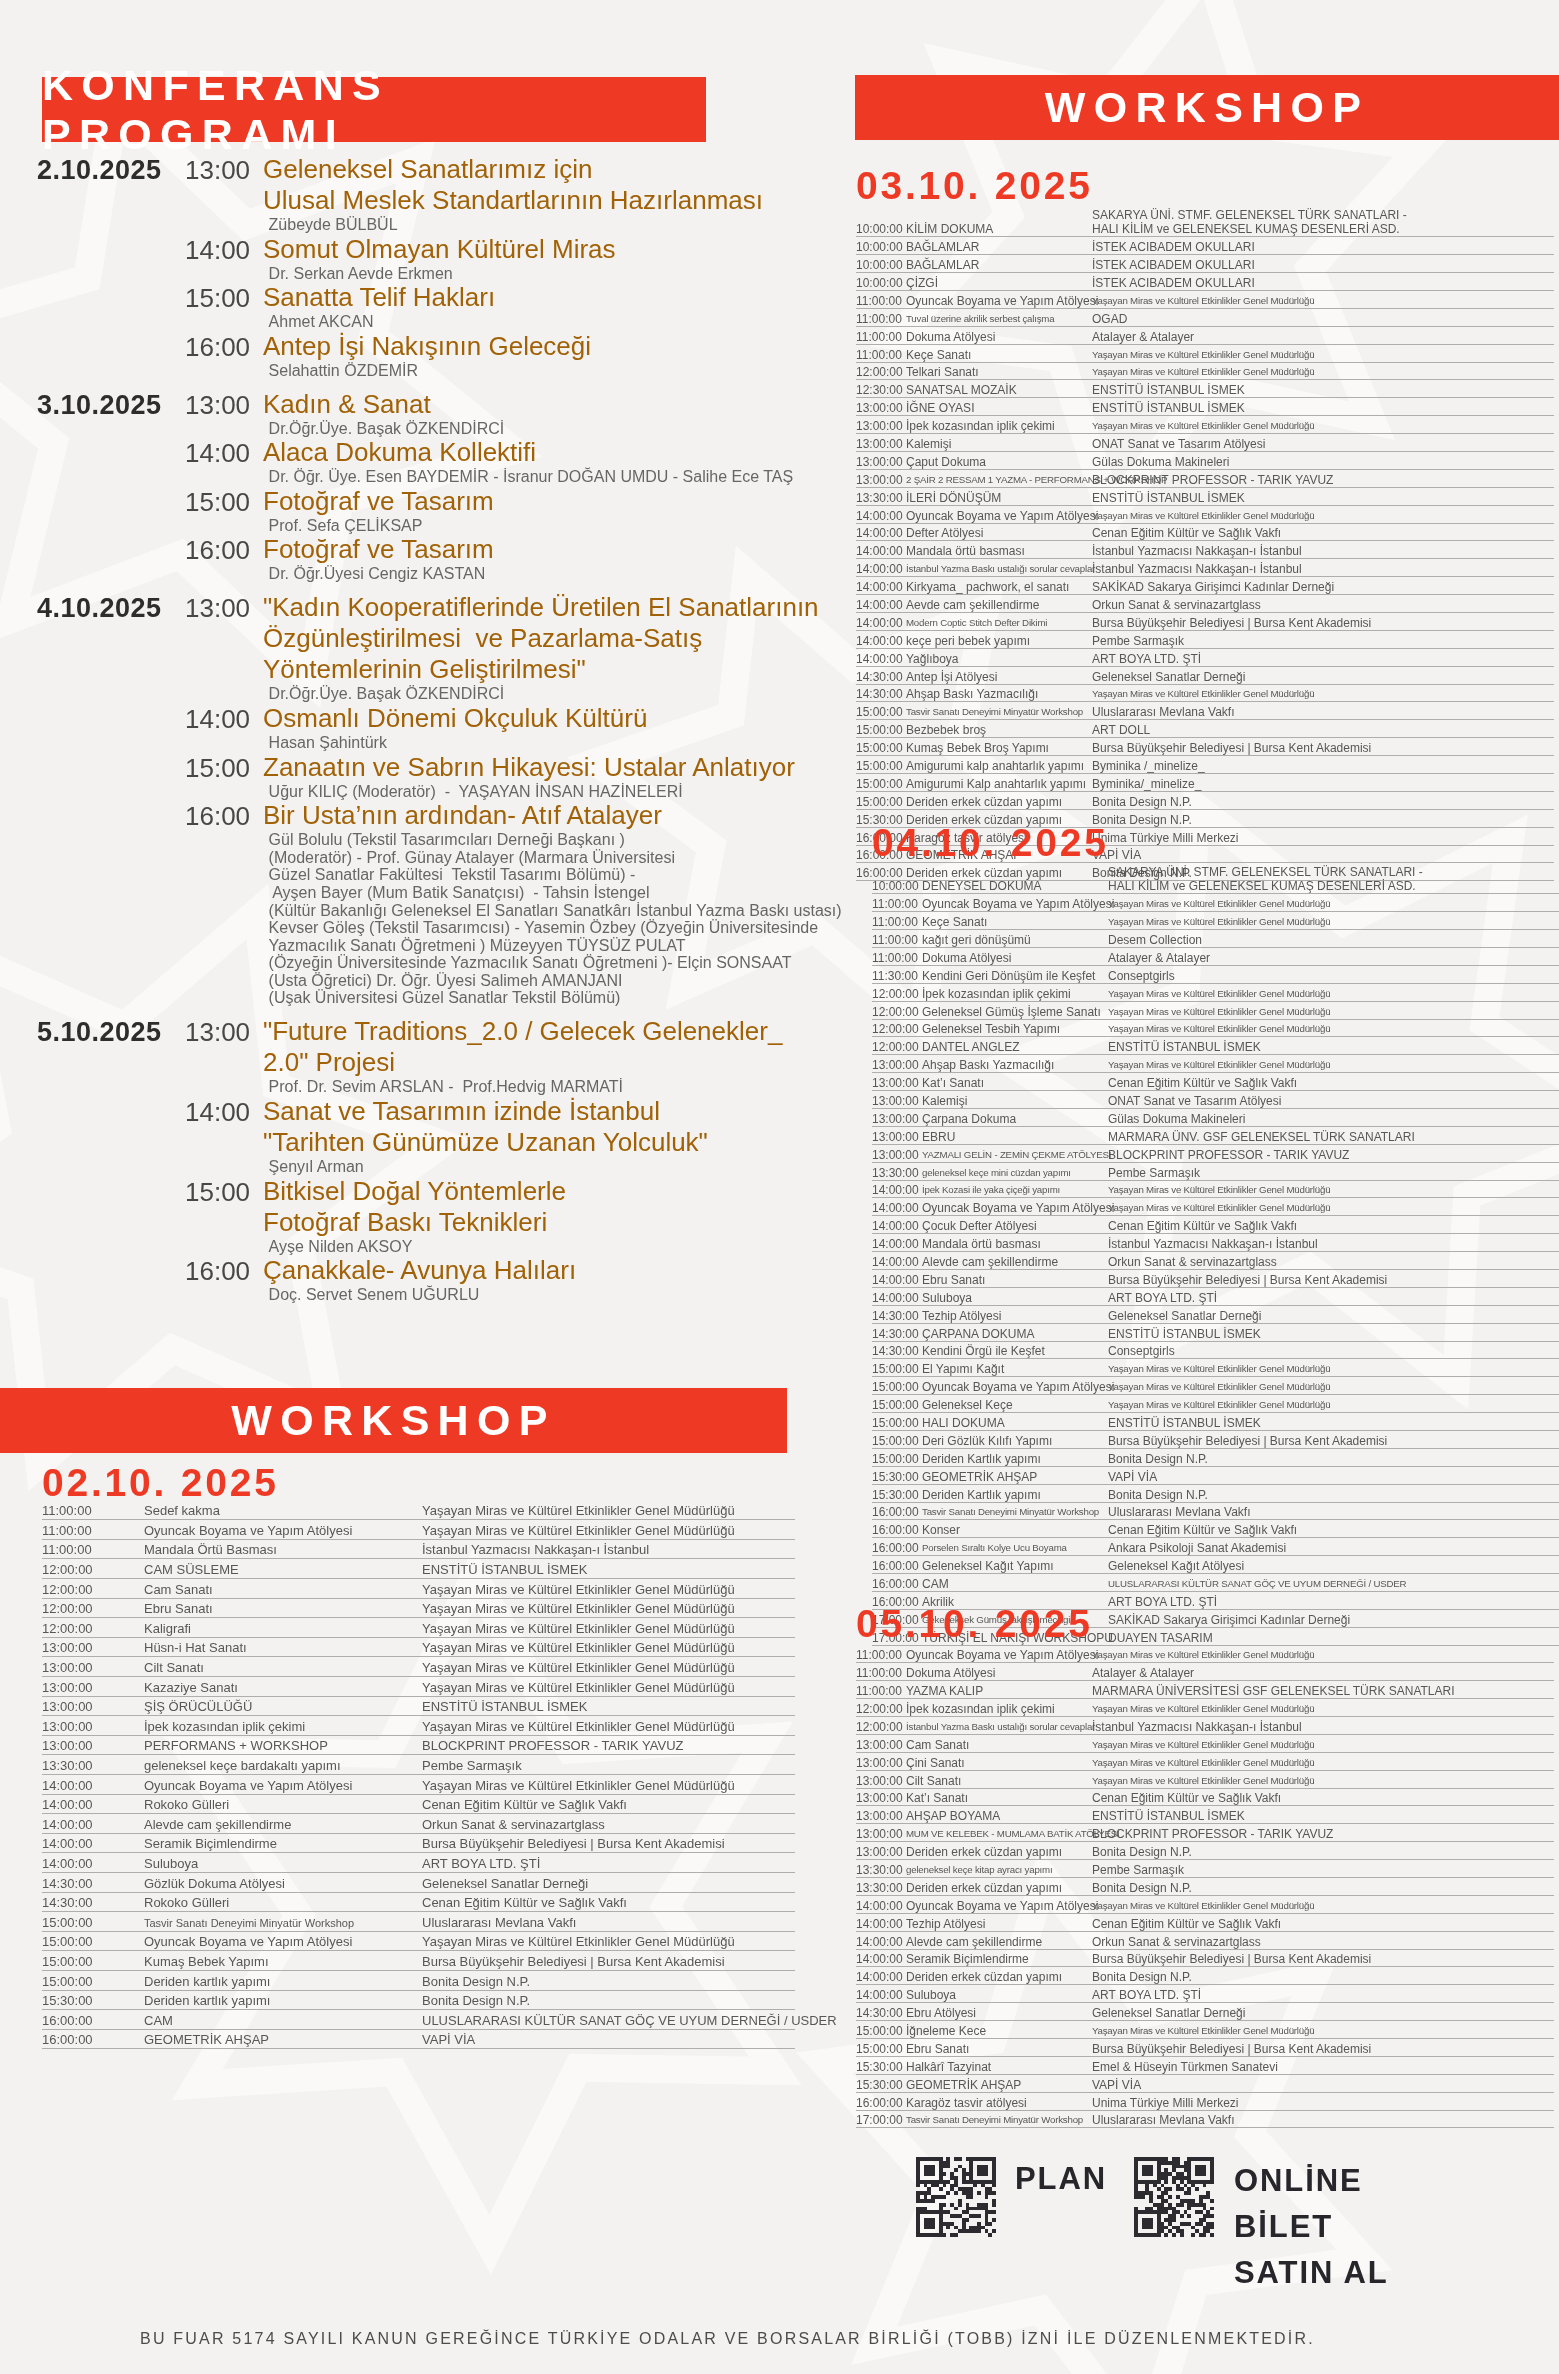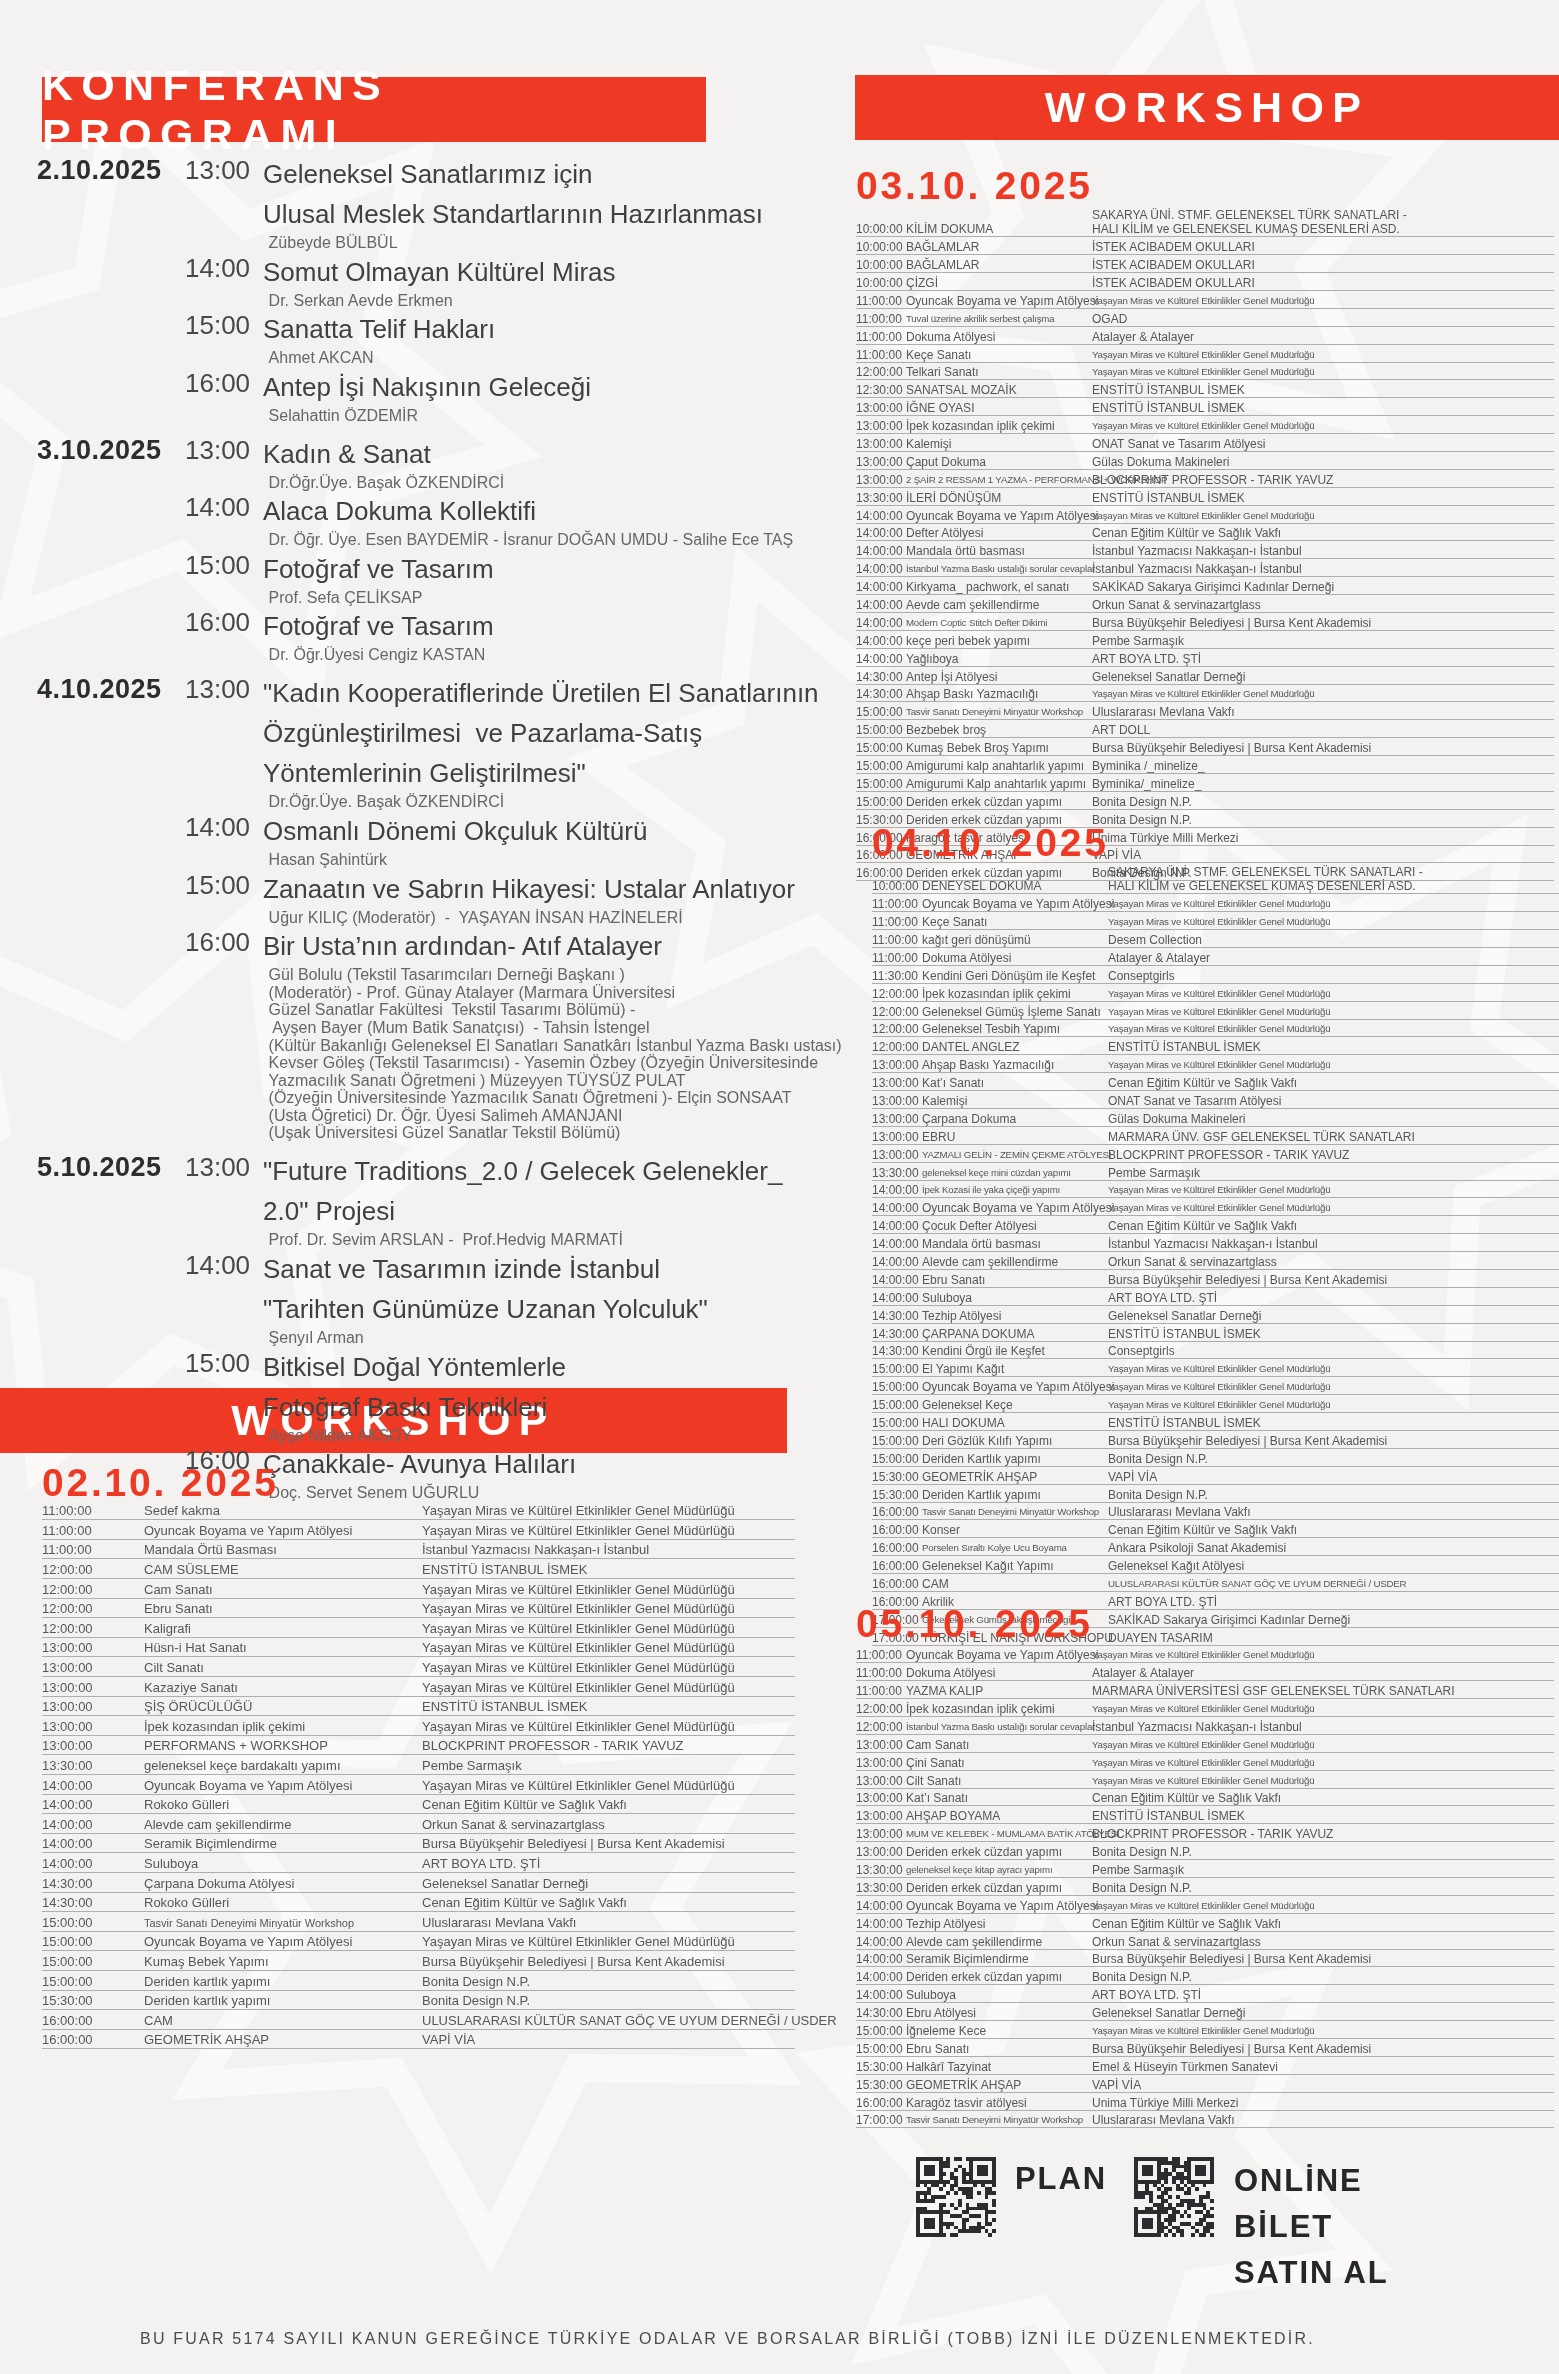--- a/index.html
+++ b/index.html
@@ -21,21 +21,21 @@
   #bar-workshop-left{left:0;top:1388px;width:787px;height:65px;}
   #bar-workshop-right{left:855px;top:75px;width:704px;height:65px;}
 
   
   #conference{position:absolute;left:37px;top:154px;width:798px;z-index:1;}
   .conf-day{margin-bottom:9.3px;}
   .conf-session{display:grid;grid-template-columns:148px 78px 1fr;}
   .conf-date{font-weight:bold;font-size:27px;color:#2d2d2d;letter-spacing:0.5px;line-height:32px;}
   .conf-time{font-size:26px;color:#474747;line-height:32px;}
   .conf-main{min-width:0;}
-  .conf-title{font-size:26px;color:#404040;line-height:40px;white-space:pre;}
+  .conf-title{font-size:26px;color:#a16207;line-height:31px;white-space:pre;}
   .conf-speaker{font-size:16px;color:#666;line-height:17.6px;white-space:pre;margin:0 0 0 5.6px;}
 
   
   .ws-date{color:#ee3a24;font-weight:bold;font-size:39px;letter-spacing:2.8px;line-height:29px;margin:0 0 3.7px 0;}
   #ws-left{position:absolute;left:42px;top:1468px;width:753px;z-index:1;}
   #ws-right{position:absolute;left:856px;top:155px;width:698px;z-index:1;}
   .ws-right-date{margin-bottom:7.4px;}
   #wsr-day-0{position:absolute;left:0;top:16px;width:698px;}
   #wsr-day-1{position:absolute;left:16px;top:673px;width:698px;}
   #wsr-day-2{position:absolute;left:0;top:1454px;width:698px;}
@@ -333,21 +333,21 @@
         <div class="wcell nowrap">Seramik Biçimlendirme</div>
         <div class="wcell nowrap">Bursa Büyükşehir Belediyesi | Bursa Kent  Akademisi</div>
       </div>
       <div class="wrow">
         <div class="wcell nowrap">14:00:00</div>
         <div class="wcell nowrap">Suluboya</div>
         <div class="wcell nowrap">ART BOYA LTD. ŞTİ</div>
       </div>
       <div class="wrow">
         <div class="wcell nowrap">14:30:00</div>
-        <div class="wcell nowrap">Çarpana Dokuma Atölyesi</div>
+        <div class="wcell nowrap">Gözlük Dokuma Atölyesi</div>
         <div class="wcell nowrap">Geleneksel Sanatlar Derneği</div>
       </div>
       <div class="wrow">
         <div class="wcell nowrap">14:30:00</div>
         <div class="wcell nowrap">Rokoko Gülleri</div>
         <div class="wcell nowrap">Cenan Eğitim Kültür ve Sağlık Vakfı</div>
       </div>
       <div class="wrow">
         <div class="wcell nowrap">15:00:00</div>
         <div class="wcell nowrap sm">Tasvir Sanatı Deneyimi  Minyatür Workshop</div>

